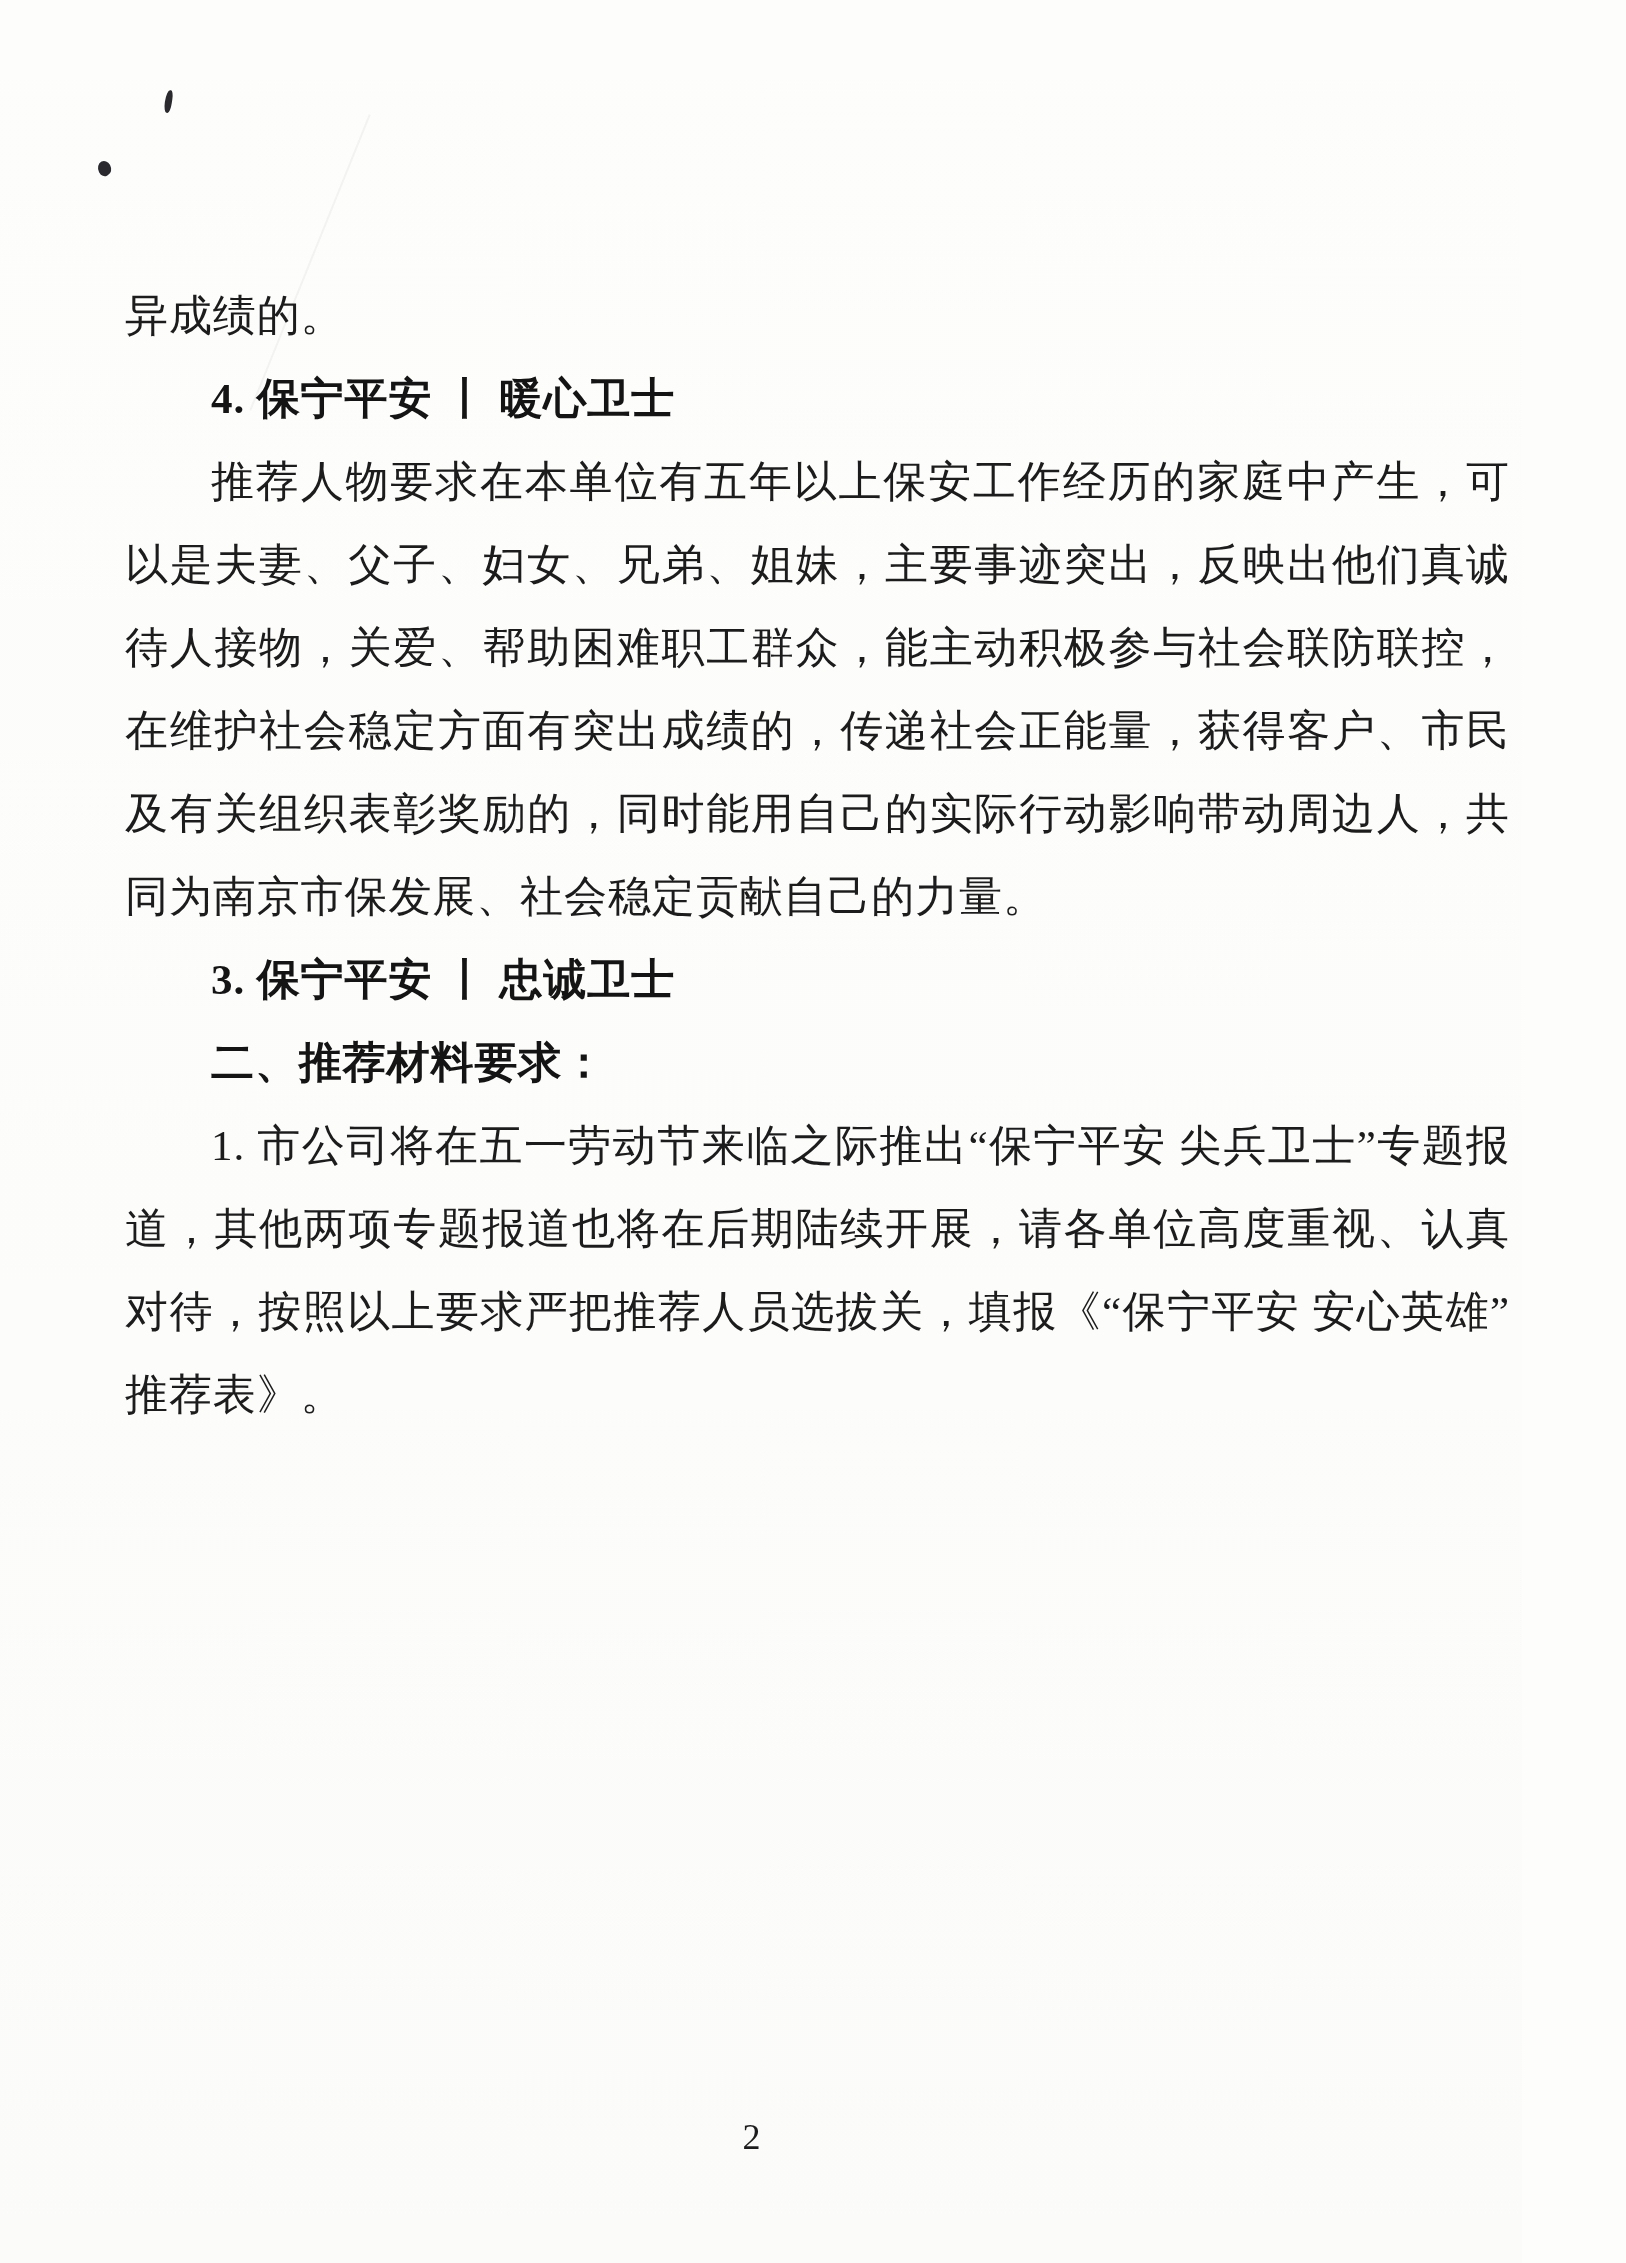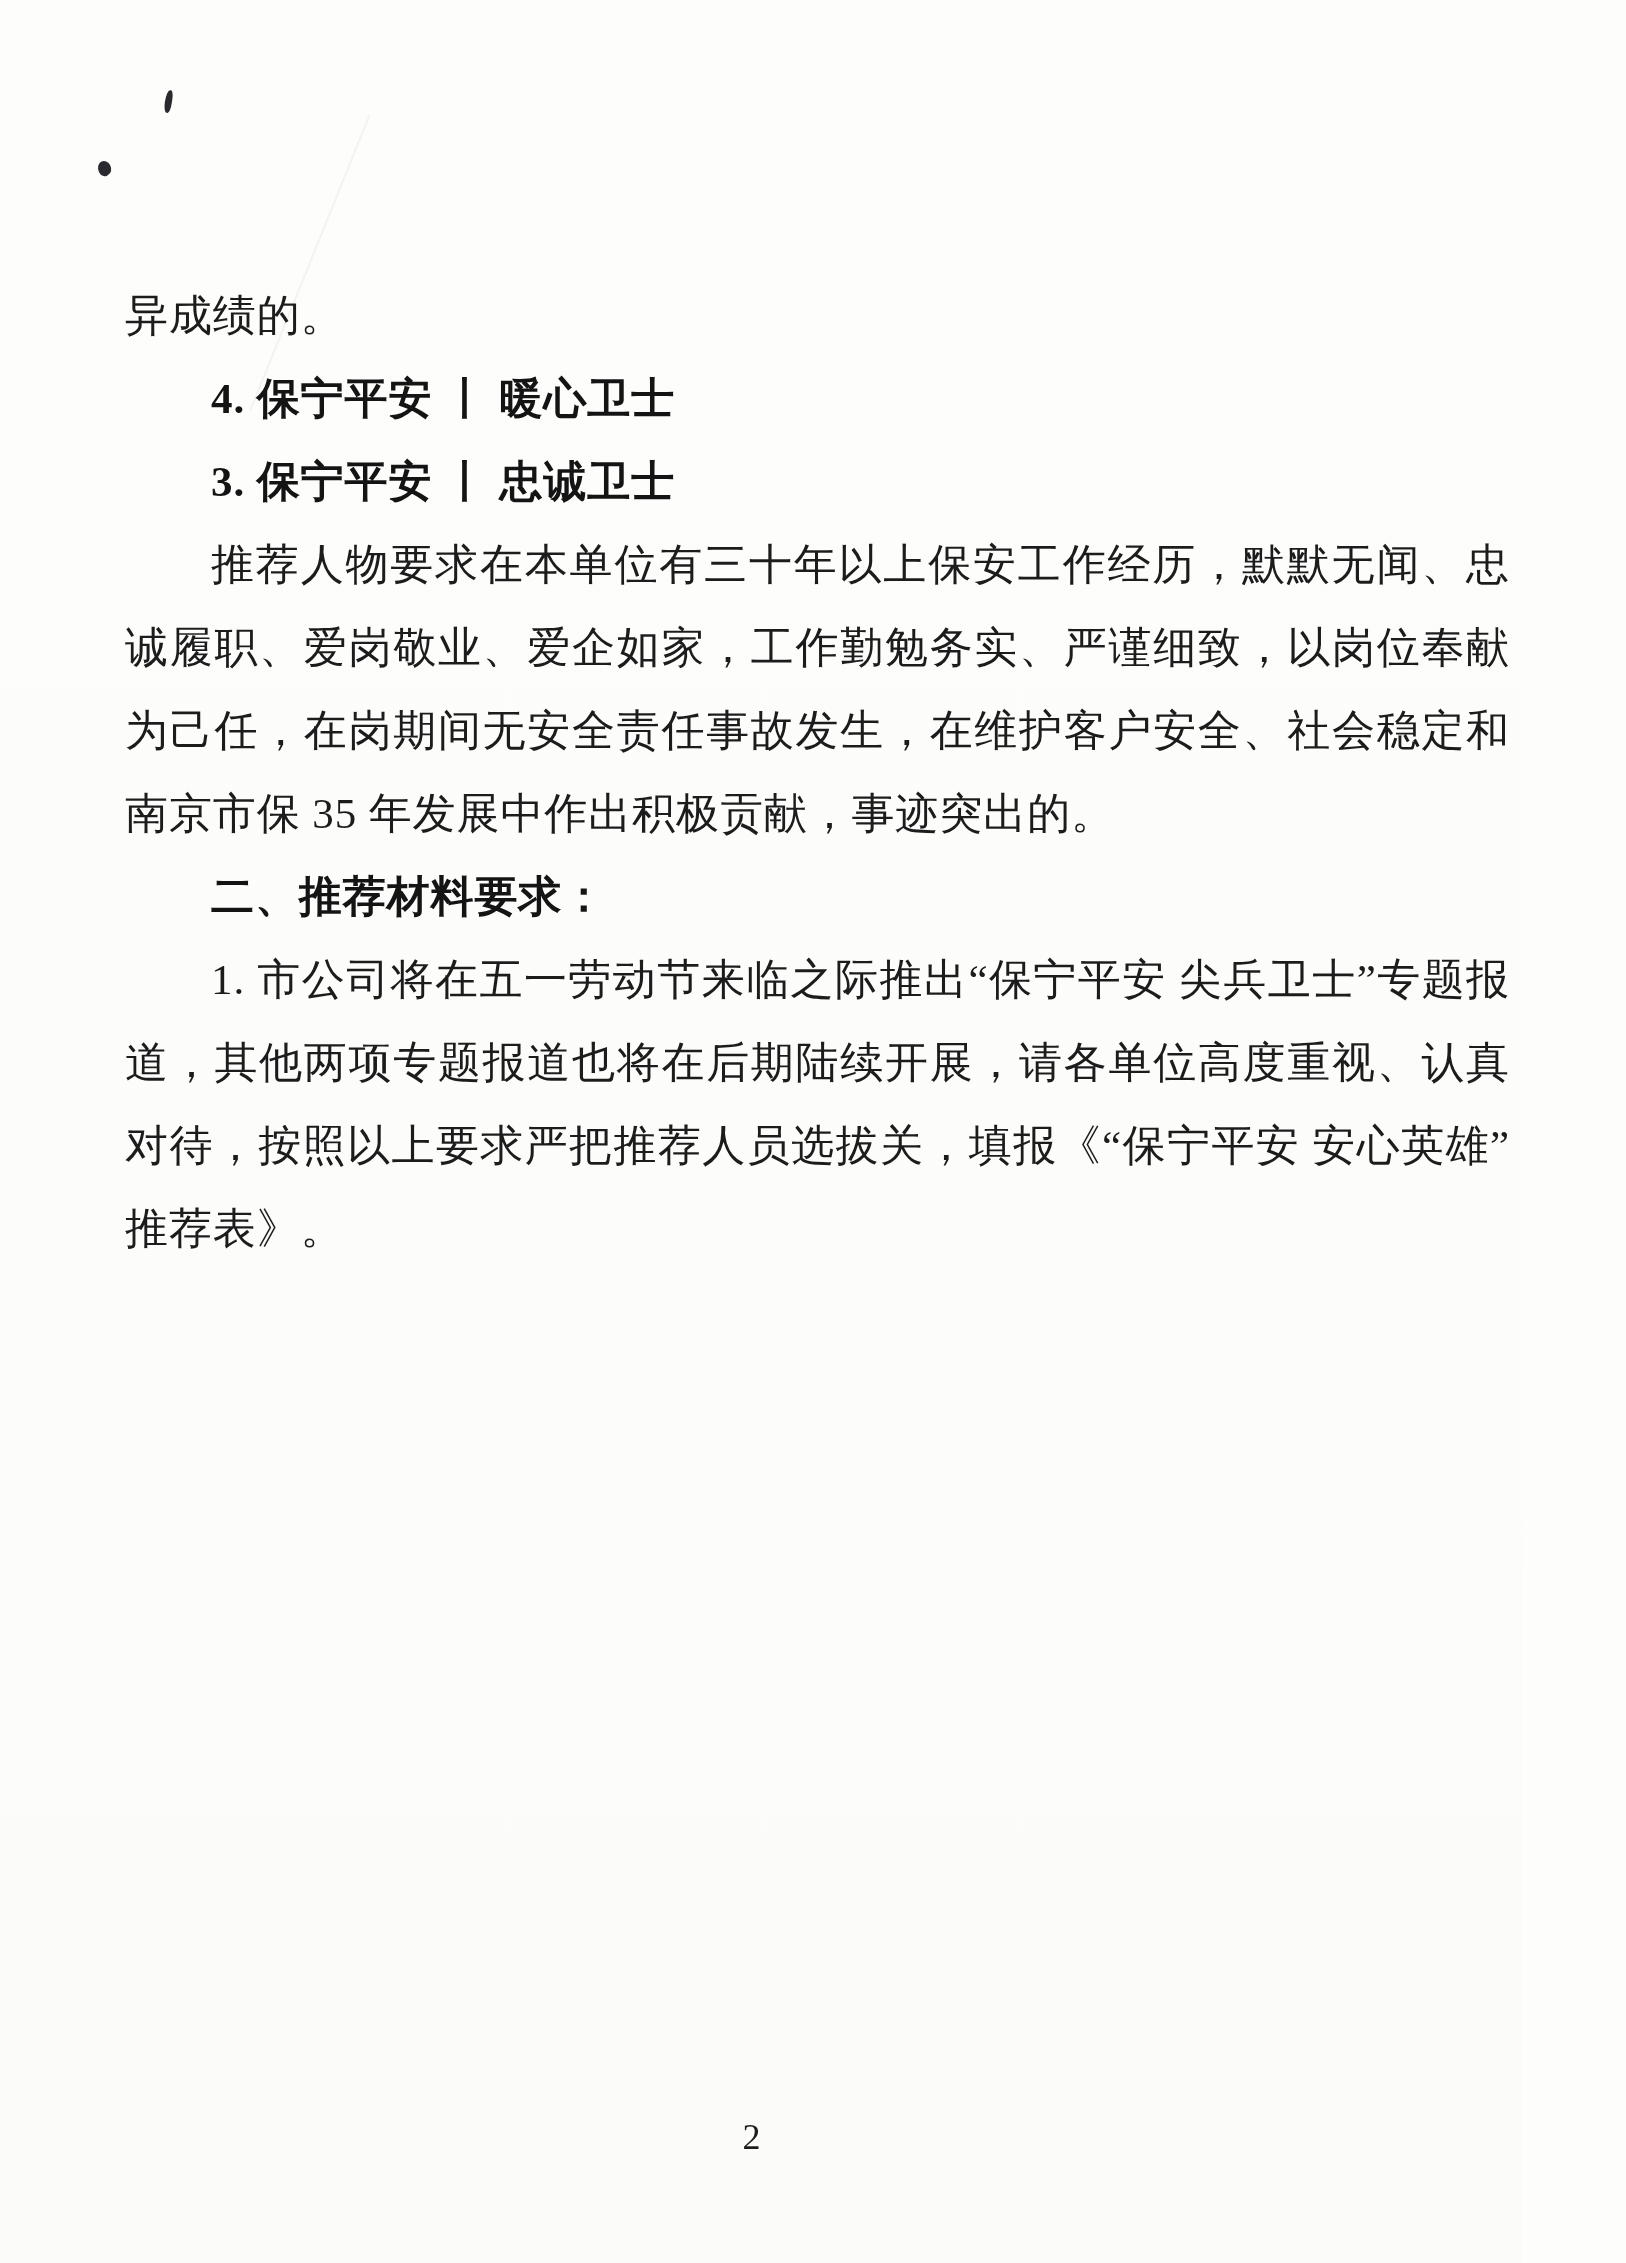--- a/index.html
+++ b/index.html
@@ -89,22 +89,22 @@
 
 <div class="page">
 
   <div class="speck speck1"></div>
   <div class="speck speck2"></div>
   <div class="crease"></div>
 
   <main class="text-block">
     <p class="cont">异成绩的。</p>
     <p class="heading">4. 保宁平安 丨 暖心卫士</p>
+    <p class="para">推荐人物要求在本单位有五年以上保安工作经历的家庭中产生，可以是夫妻、父子、妇女、兄弟、姐妹，主要事迹突出，反映出他们真诚待人接物，关爱、帮助困难职工群众，能主动积极参与社会联防联控，在维护社会稳定方面有突出成绩的，传递社会正能量，获得客户、市民及有关组织表彰奖励的，同时能用自己的实际行动影响带动周边人，共同为南京市保发展、社会稳定贡献自己的力量。</p>
     <p class="heading">3. 保宁平安 丨 忠诚卫士</p>
-    <p class="para">推荐人物要求在本单位有三十年以上保安工作经历，默默无闻、忠诚履职、爱岗敬业、爱企如家，工作勤勉务实、严谨细致，以岗位奉献为己任，在岗期间无安全责任事故发生，在维护客户安全、社会稳定和南京市保 35 年发展中作出积极贡献，事迹突出的。</p>
     <p class="heading">二、推荐材料要求：</p>
     <p class="para">1. 市公司将在五一劳动节来临之际推出“保宁平安 尖兵卫士”专题报道，其他两项专题报道也将在后期陆续开展，请各单位高度重视、认真对待，按照以上要求严把推荐人员选拔关，填报《“保宁平安 安心英雄” 推荐表》。</p>
   </main>
 
   <div class="page-number">2</div>
 
 </div>
 
 
 </body></html>

